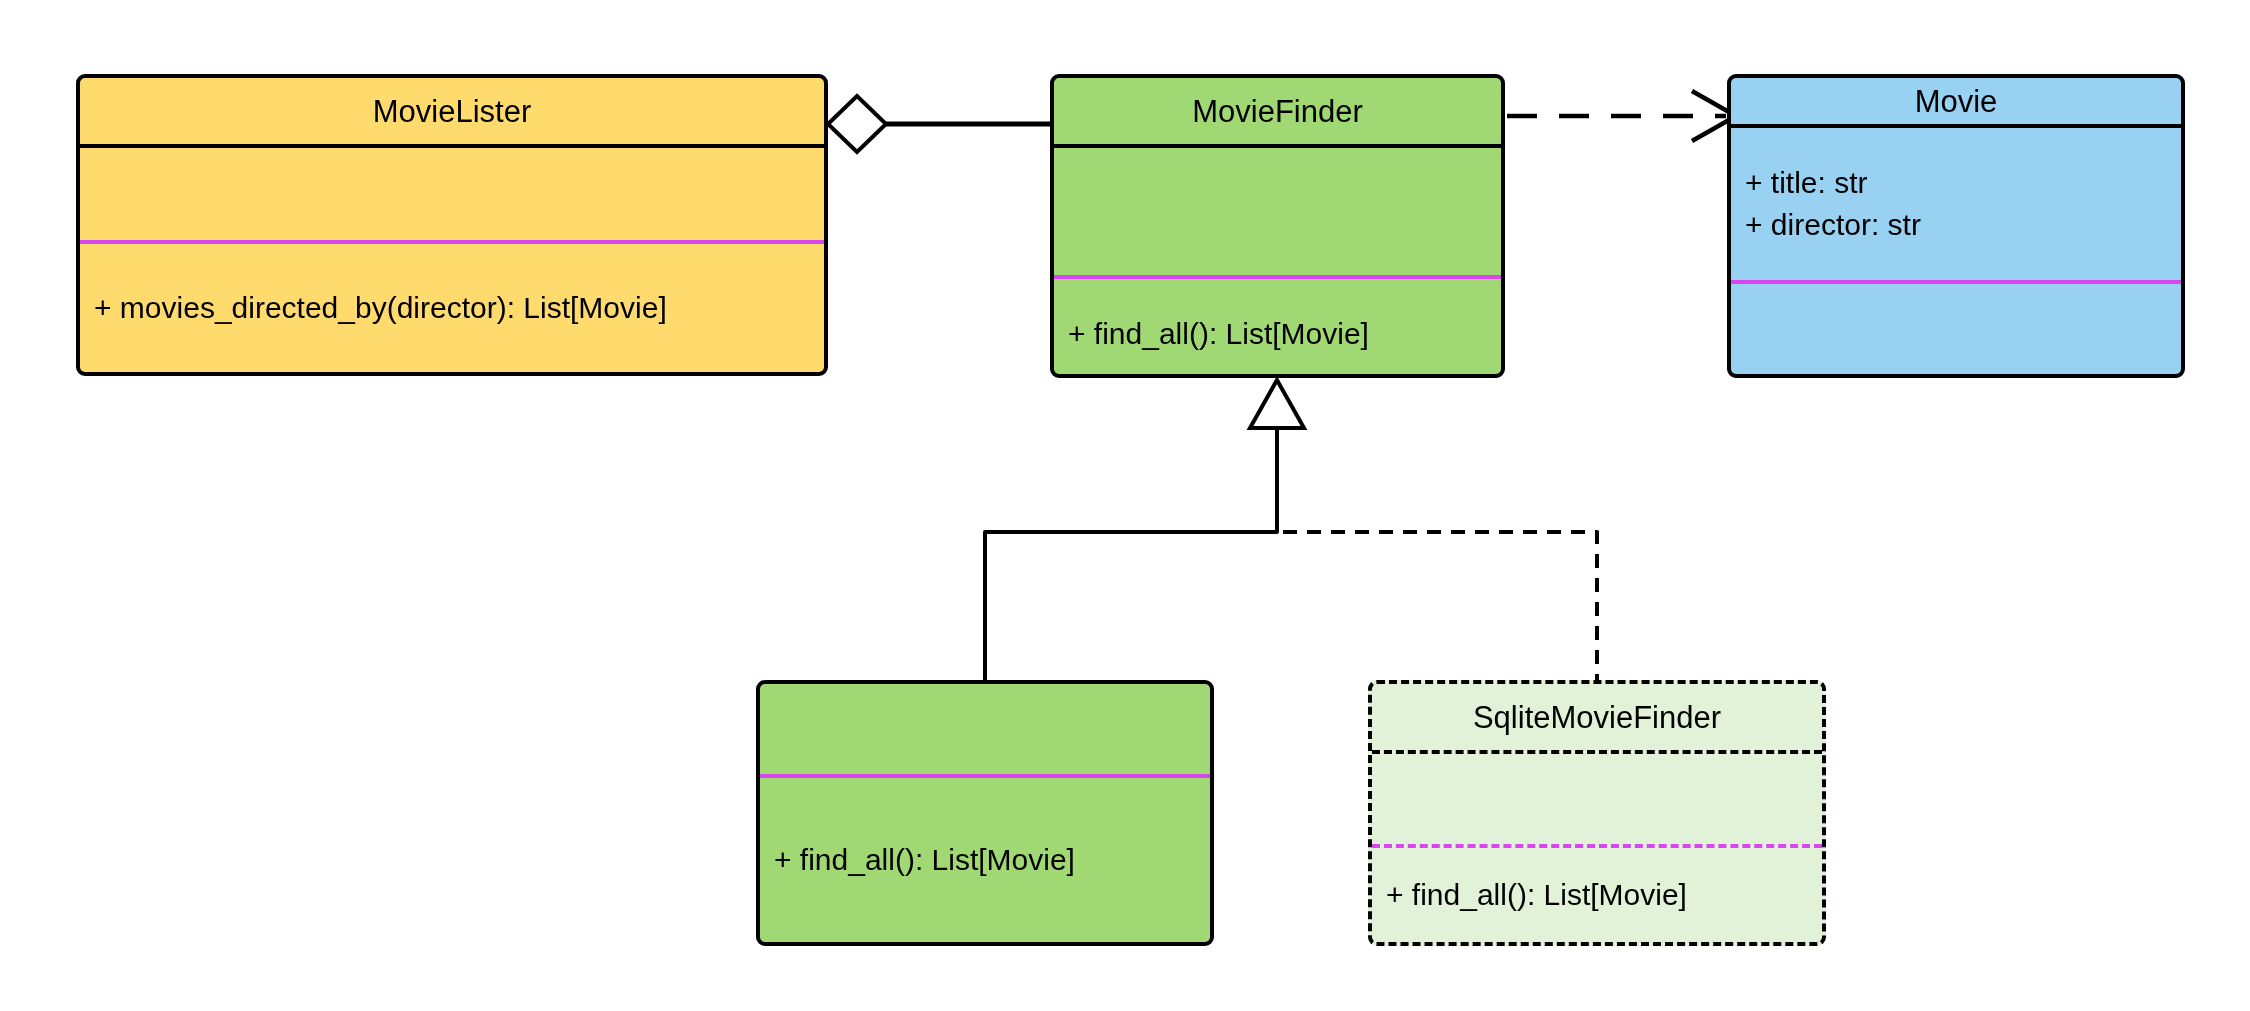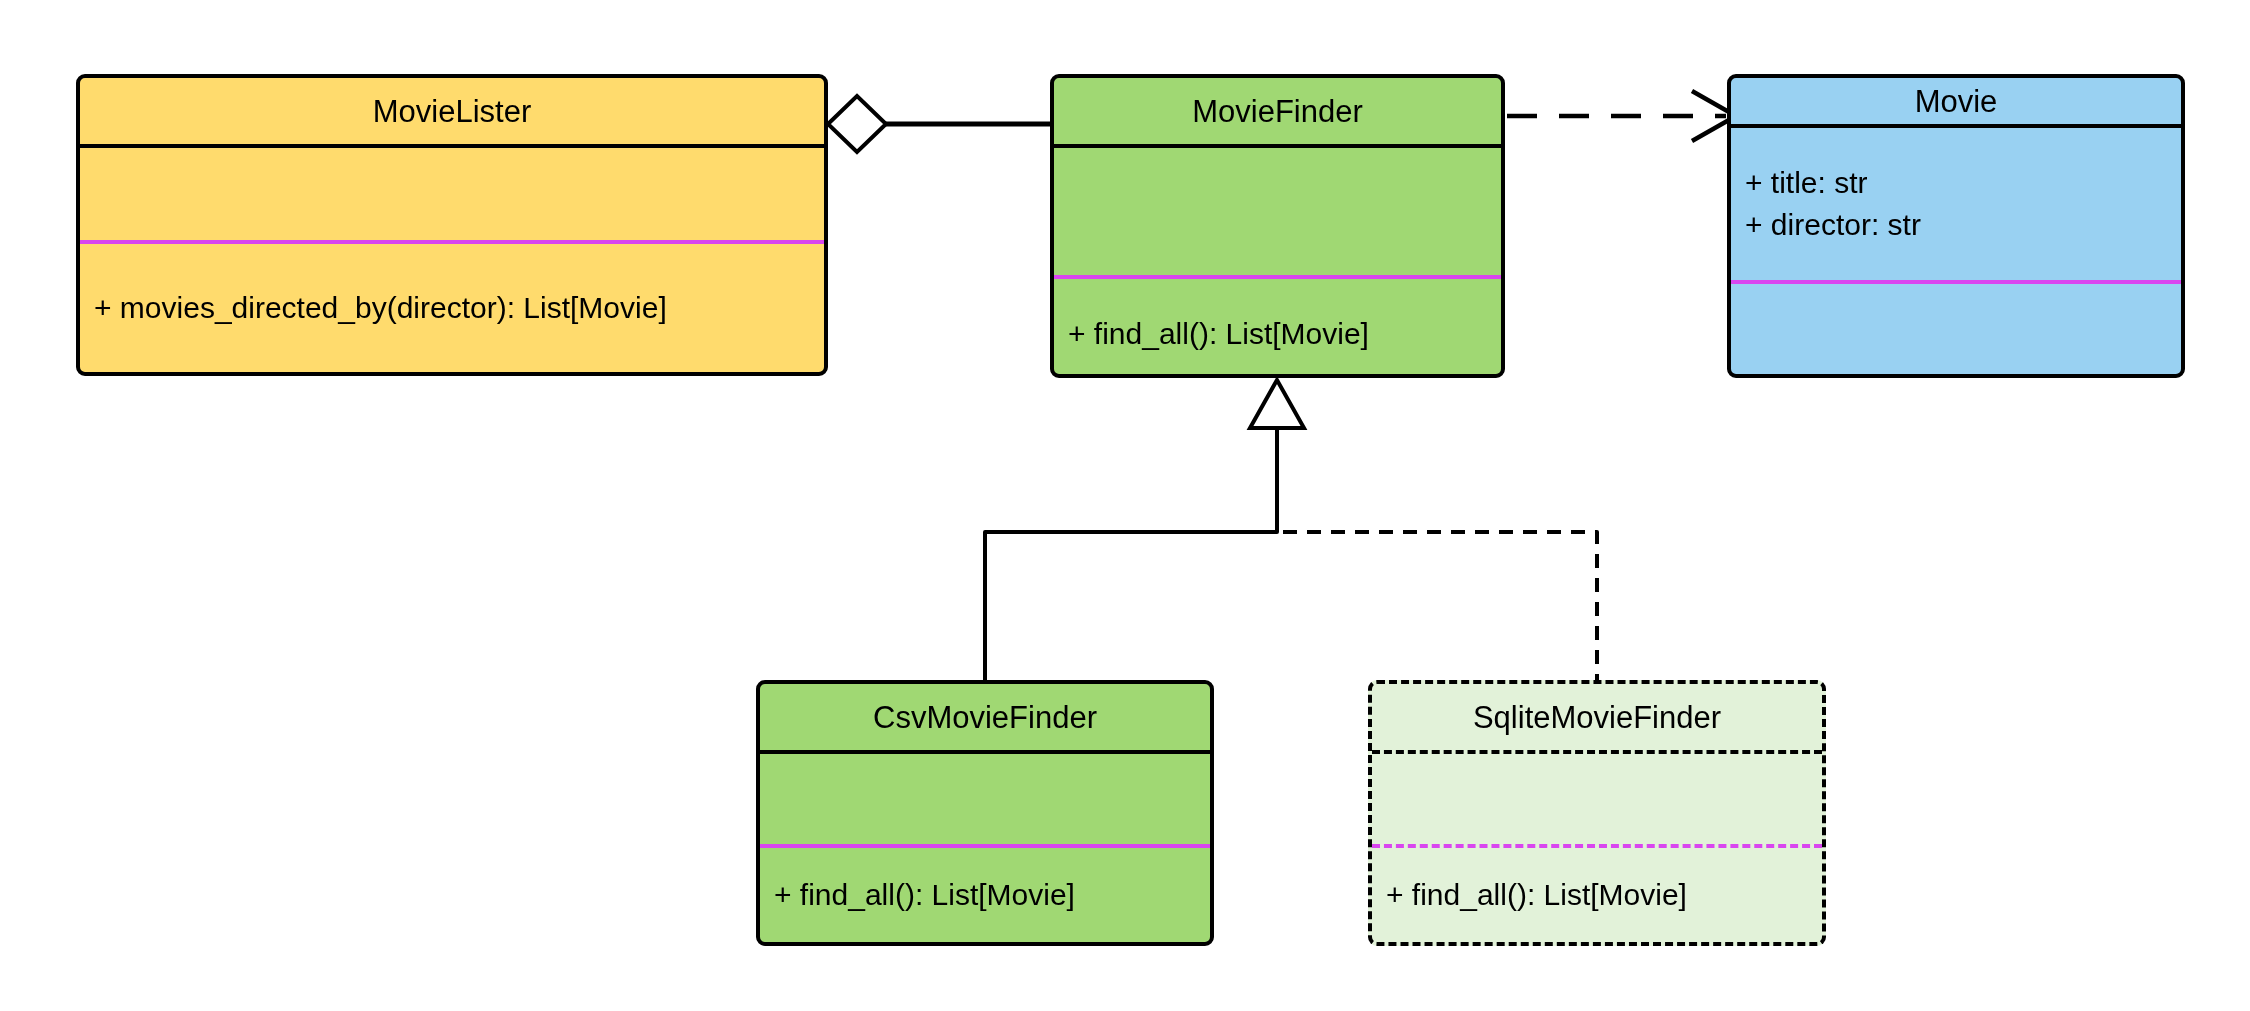--- a/index.html
+++ b/index.html
@@ -112,21 +112,20 @@
   <div class="uml-class fill-blue" style="left:1727px; top:74px; width:458px; height:304px;">
     <div class="uml-title" style="height:50px;">Movie</div>
     <div class="uml-attrs" style="height:156px;">
       <div class="member-line">+ title: str</div>
       <div class="member-line">+ director: str</div>
     </div>
     <div class="uml-methods"></div>
   </div>
 
   <div class="uml-class fill-green" style="left:756px; top:680px; width:458px; height:266px;">
-    <div class="uml-title" style="height:70px;">CsvMovieFinder</div>
     <div class="uml-attrs" style="height:94px;"></div>
     <div class="uml-methods">
       <div class="member-line">+ find_all(): List[Movie]</div>
     </div>
   </div>
 
   <div class="uml-class fill-palegreen dashed" style="left:1368px; top:680px; width:458px; height:266px;">
     <div class="uml-title" style="height:70px;">SqliteMovieFinder</div>
     <div class="uml-attrs" style="height:94px;"></div>
     <div class="uml-methods">

